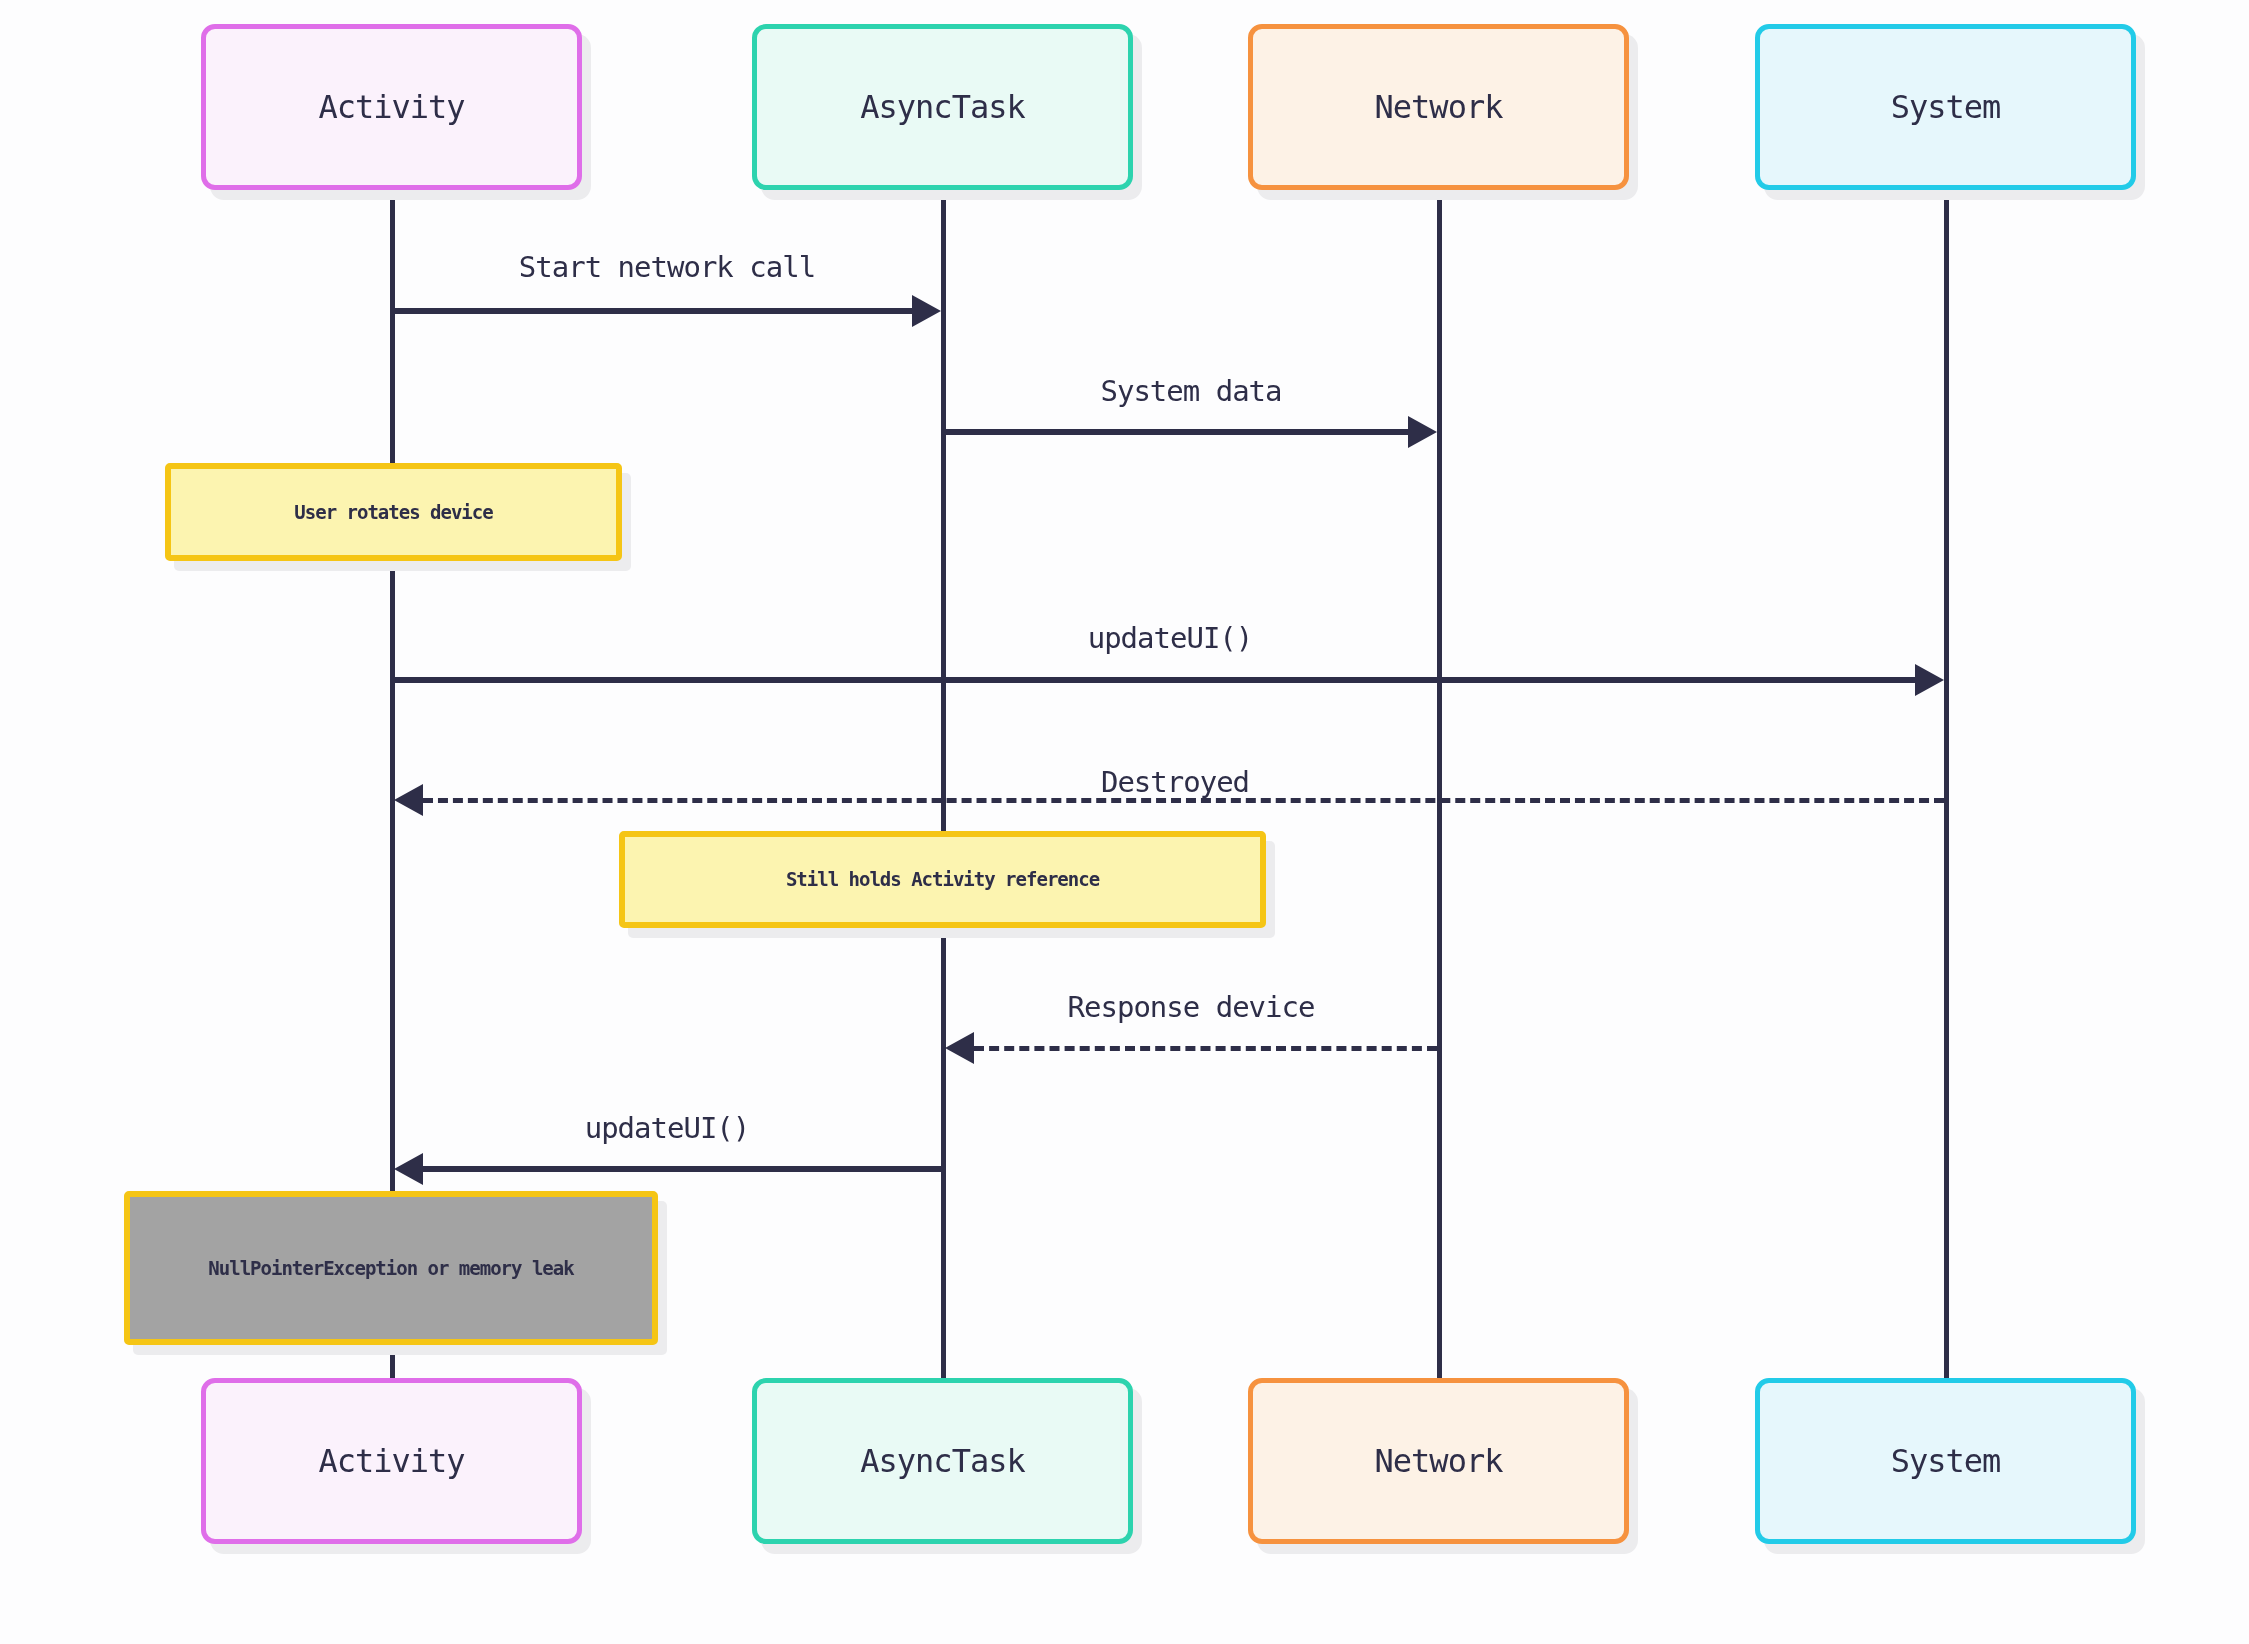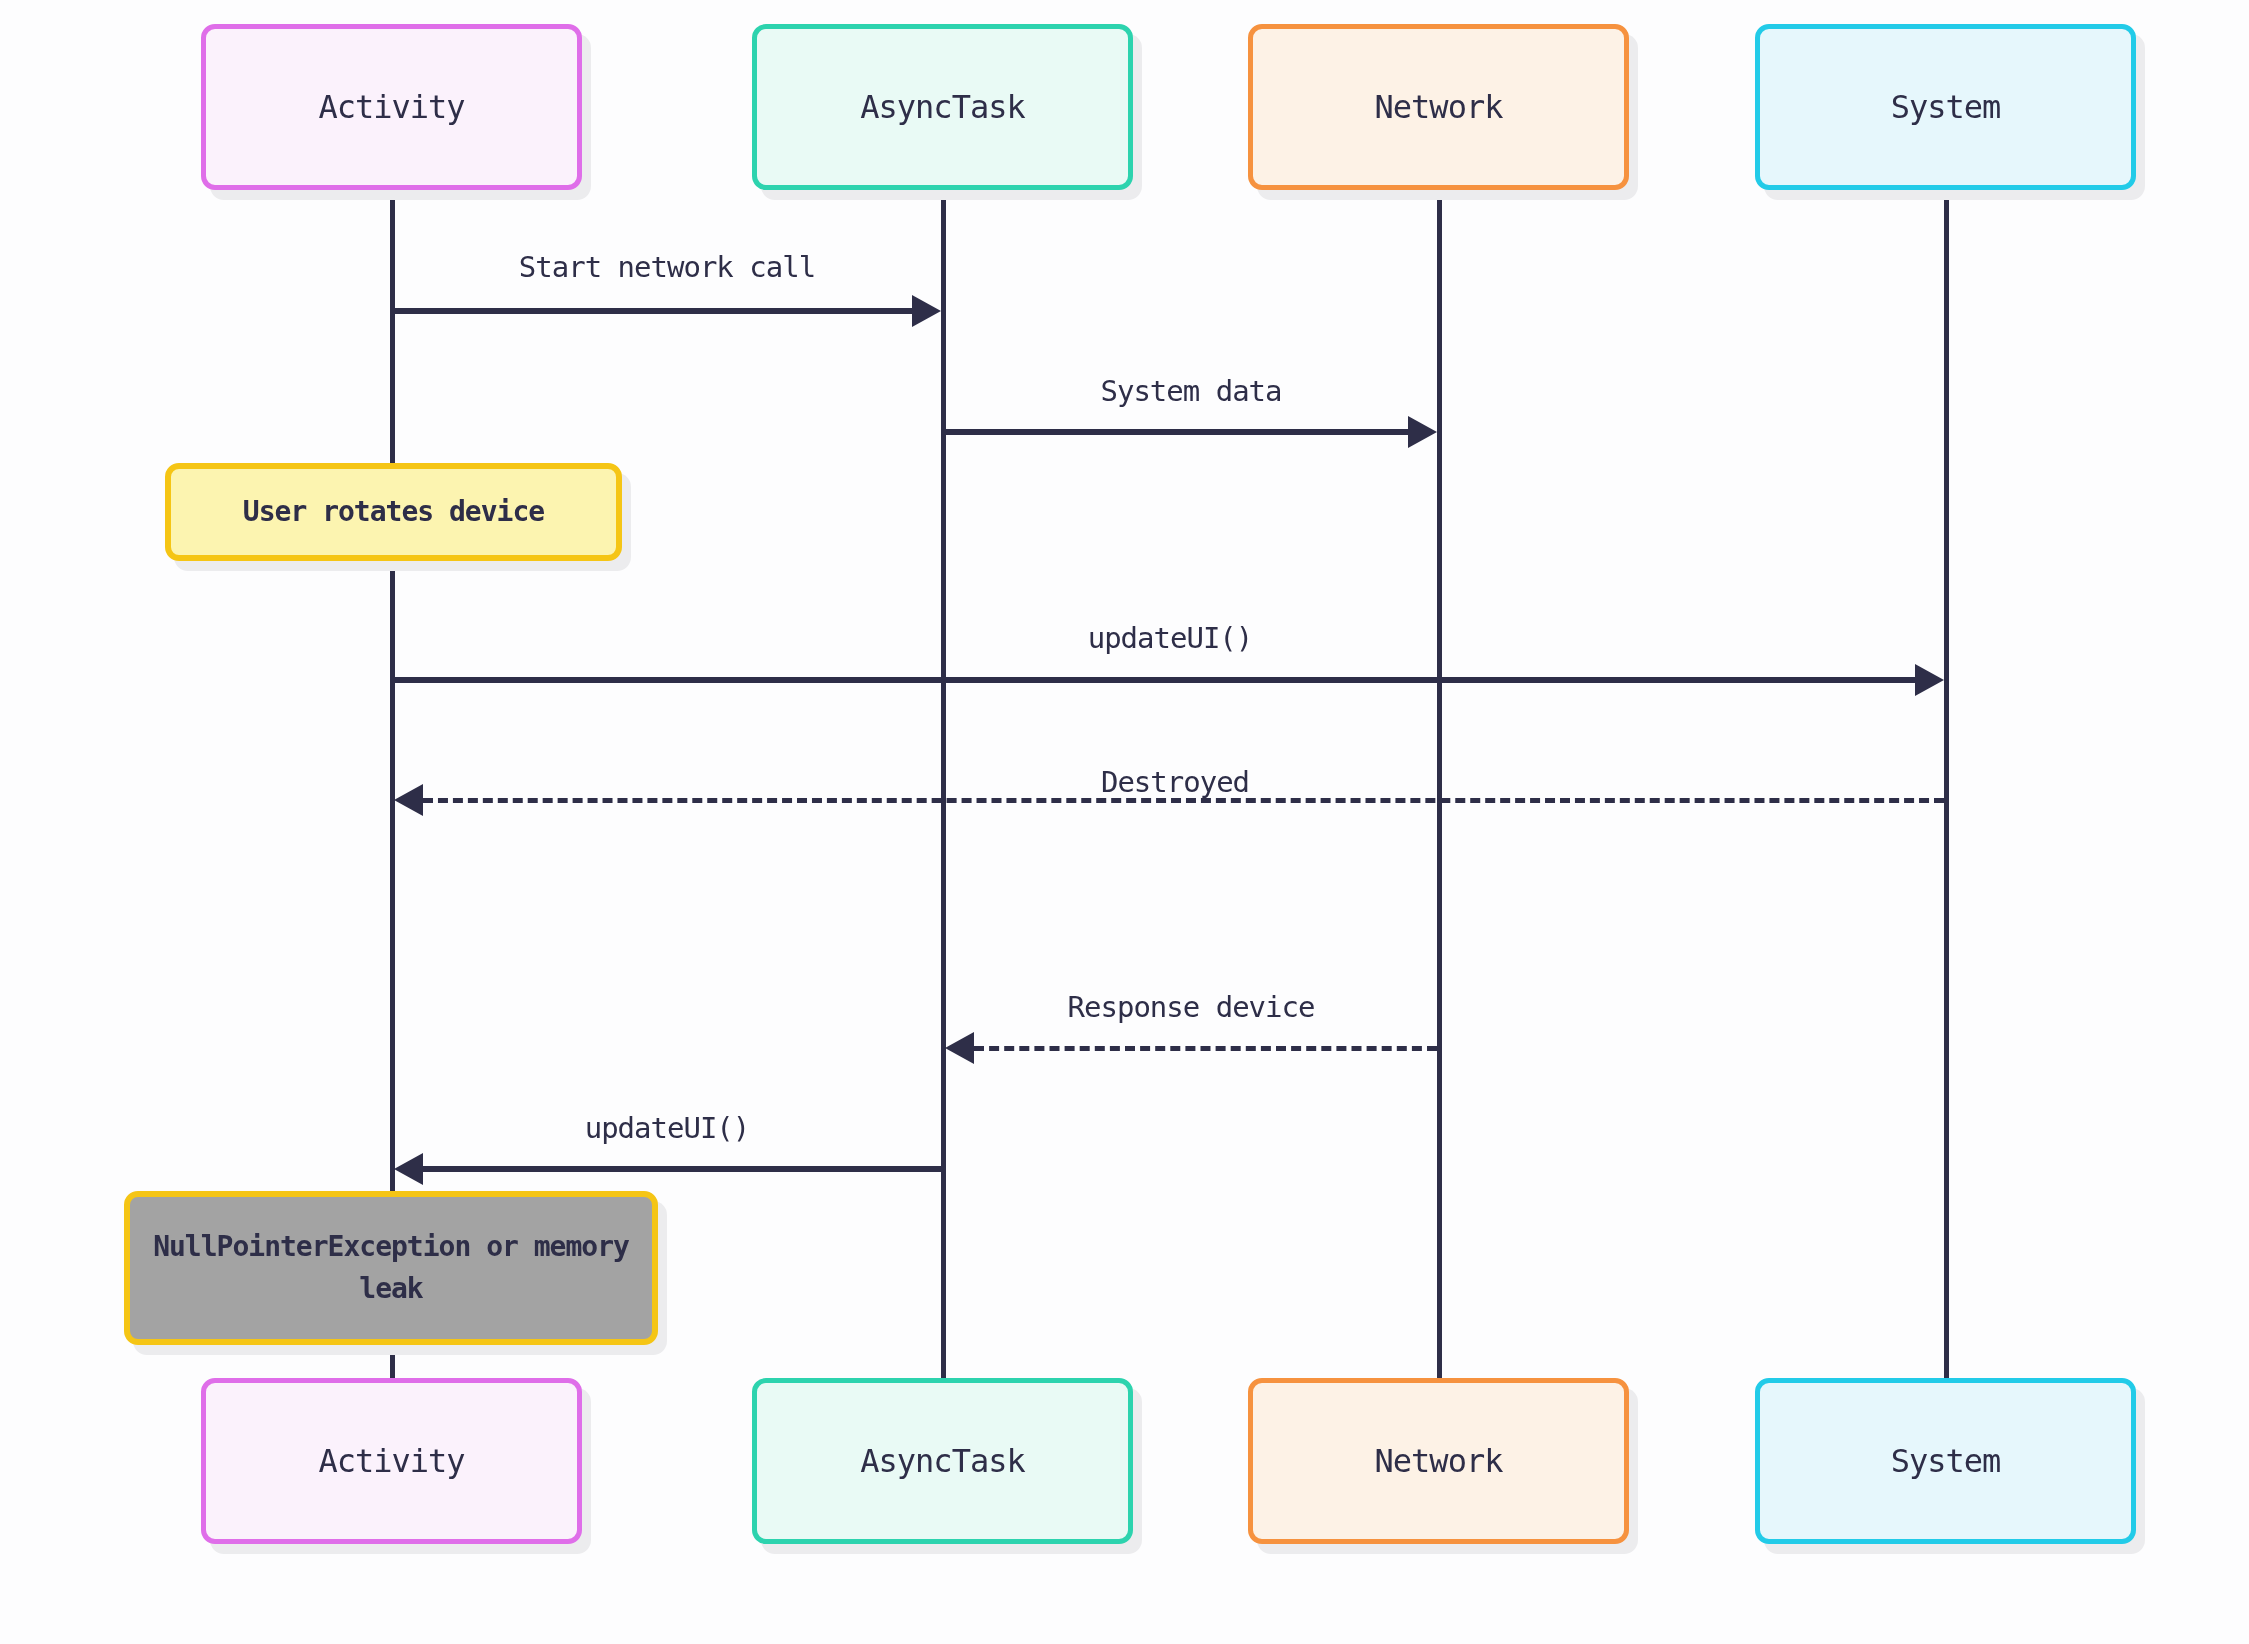--- a/index.html
+++ b/index.html
@@ -34,24 +34,24 @@
   .arrow.right{
     border-top:16px solid transparent;border-bottom:16px solid transparent;
     border-left:29px solid var(--line);
   }
   .arrow.left{
     border-top:16px solid transparent;border-bottom:16px solid transparent;
     border-right:29px solid var(--line);
   }
   .note{
     position:absolute;box-sizing:border-box;
-    border:6px solid;border-radius:14px;
+    border:6px solid;border-radius:5px;
     display:flex;align-items:center;justify-content:center;
     text-align:center;line-height:1.5;
-    font-size:28px;font-weight:700;color:var(--line);letter-spacing:-1px;
+    font-size:19px;font-weight:700;color:var(--line);letter-spacing:-1px;
     box-shadow:9px 10px 0 var(--shadow);
     z-index:5;
   }
 </style>
 </head>
 <body>
 
 <div id="canvas" style="--line: #2e2e48; --shadow: #ececee; background-color: rgb(253, 253, 254); padding-left: 7px;">
 
   <div class="lifeline" style="left:390px;"></div>
@@ -85,20 +85,23 @@
   </div>
 
   <div class="msg-label" style="left:1170px;top:621px;">updateUI()</div>
   <div class="msg-line" style="left:394px;top:677px;width:1521px;"></div>
   <div class="arrow right" style="left:1915px;top:664px;"></div>
 
   <div class="msg-label" style="left:1175px;top:765px;">Destroyed</div>
   <div class="msg-line dotted" style="left:423px;top:798px;width:1521px;"></div>
   <div class="arrow left" style="left:394px;top:784px;"></div>
 
+  <div class="note" style="left: 619px; top: 831px; width: 647px; height: 97px; background-color: rgb(252, 244, 176); border-color: rgb(245, 197, 21);">
+    <span>Still holds Activity reference</span>
+  </div>
 
   <div class="msg-label" style="left:1191px;top:990px;">Response device</div>
   <div class="msg-line dotted" style="left:974px;top:1046px;width:463px;"></div>
   <div class="arrow left" style="left:945px;top:1032px;"></div>
 
   <div class="msg-label" style="left:667px;top:1111px;">updateUI()</div>
   <div class="msg-line" style="left:423px;top:1166px;width:518px;"></div>
   <div class="arrow left" style="left:394px;top:1153px;"></div>
 
   <div class="note" style="left: 124px; top: 1191px; width: 534px; height: 154px; padding: 0px 20px; background-color: #a3a3a3; border-color: rgb(245, 197, 21);">

